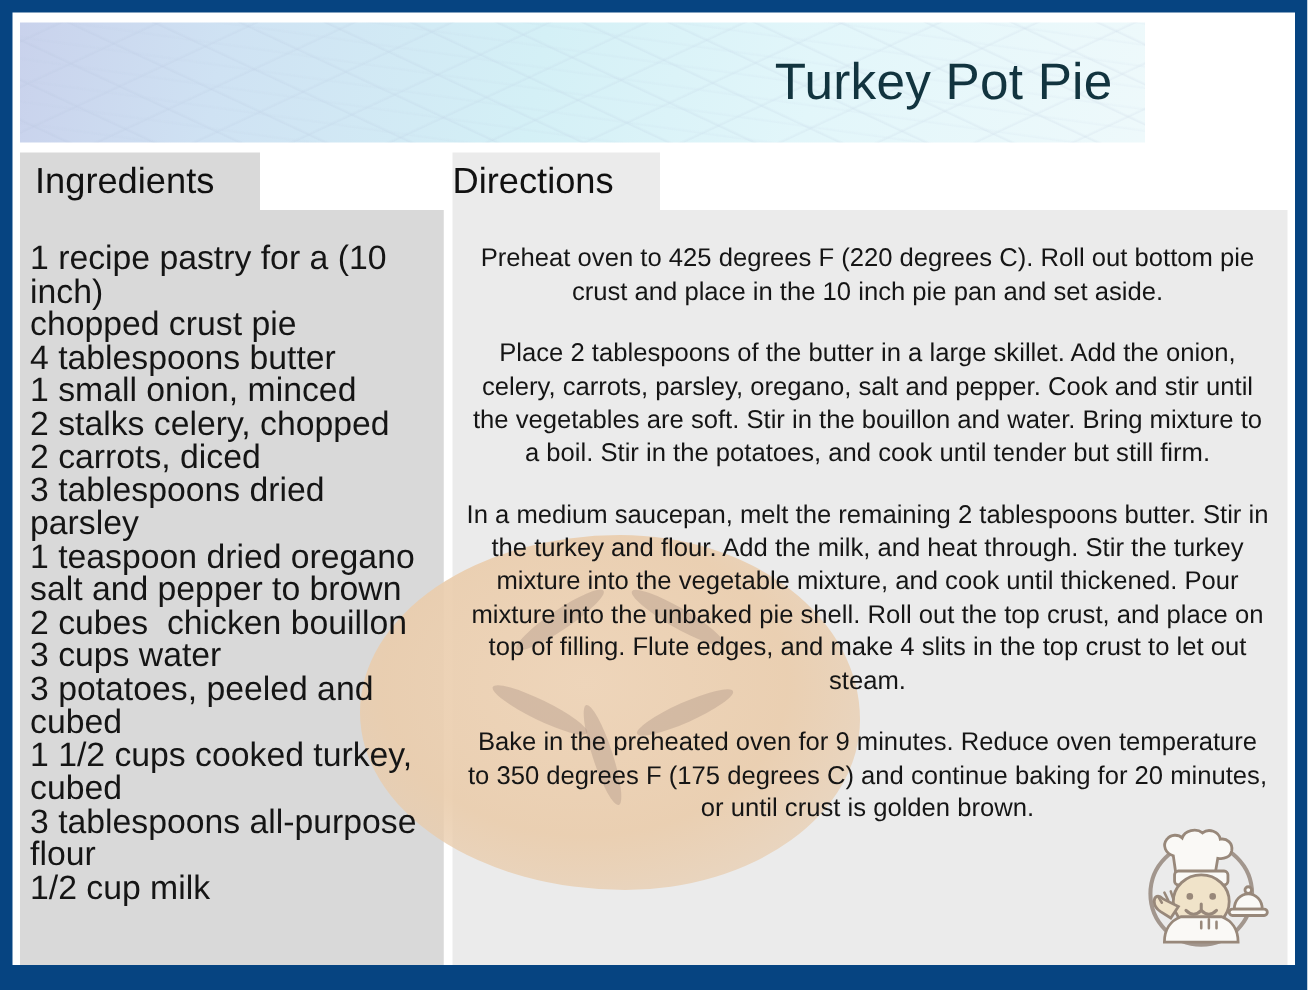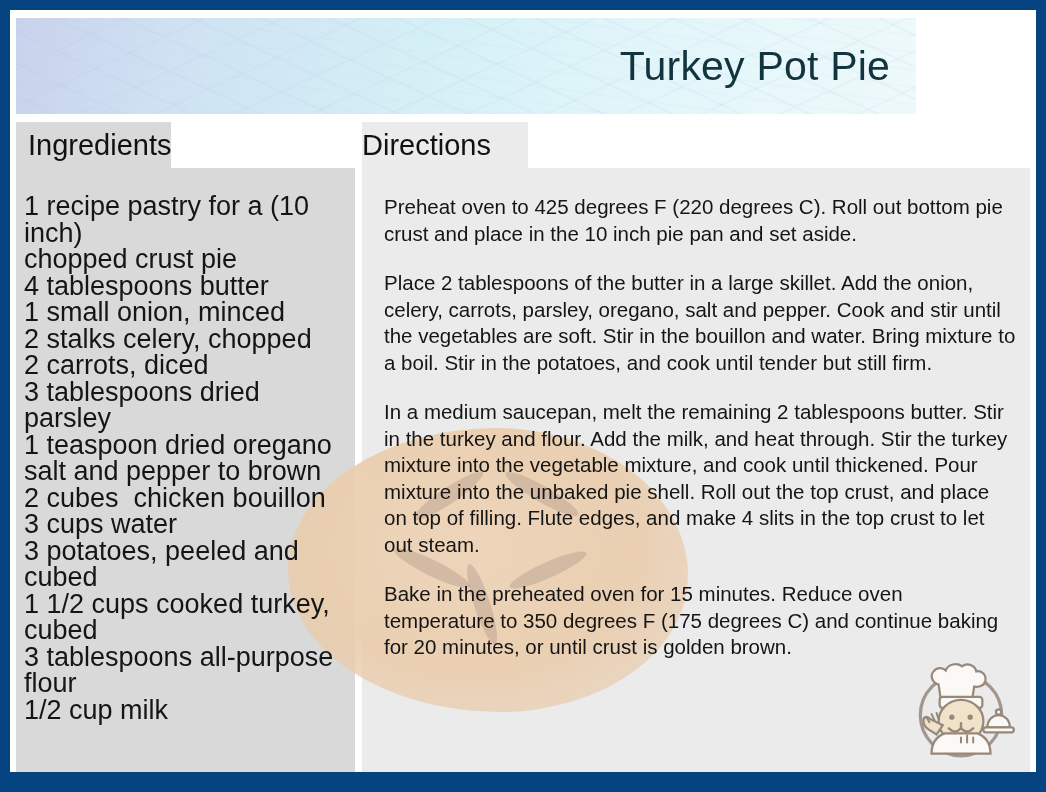--- a/index.html
+++ b/index.html
@@ -97,21 +97,21 @@
   .tab {
     position: absolute;
     top: 122px;
     height: 46px;
     display: flex;
     align-items: center;
     box-sizing: border-box;
   }
   .tab-ingredients {
     left: 16px;
-    width: 155px;
+    width: 192px;
     background: #d9d9d9;
     padding-left: 12px;
   }
   .tab-directions {
     left: 362px;
     width: 166px;
     background: #ebebeb;
   }
   .tab-label {
     font-size: 29px;
@@ -172,21 +172,22 @@
     position: absolute;
     left: 368px;
     top: 194px;
     width: 648px;
     z-index: 5;
     font-size: 20.5px;
     line-height: 26.5px;
     color: #151515;
   }
   .directions-body p {
-    margin: 0 0 23px 16px;
+    margin: 0 0 23px 4px;
+    text-align: center;
   }
   .directions-body p:last-child { margin-bottom: 0; }
 
   
   .chef-logo {
     position: absolute;
     left: 900px;
     top: 648px;
     width: 122px;
     height: 122px;
@@ -239,21 +240,21 @@
       <div class="item">3 potatoes, peeled and cubed</div>
       <div class="item">1 1/2 cups cooked turkey, cubed</div>
       <div class="item">3 tablespoons all-purpose flour</div>
       <div class="item">1/2 cup milk</div>
     </div>
 
   <div class="directions-body">
       <p>Preheat oven to 425 degrees F (220 degrees C). Roll out bottom pie crust and place in the 10 inch pie pan and set aside.</p>
       <p>Place 2 tablespoons of the butter in a large skillet. Add the onion, celery, carrots, parsley, oregano, salt and pepper. Cook and stir until the vegetables are soft. Stir in the bouillon and water. Bring mixture to a boil. Stir in the potatoes, and cook until tender but still firm.</p>
       <p>In a medium saucepan, melt the remaining 2 tablespoons butter. Stir in the turkey and flour. Add the milk, and heat through. Stir the turkey mixture into the vegetable mixture, and cook until thickened. Pour mixture into the unbaked pie shell. Roll out the top crust, and place on top of filling. Flute edges, and make 4 slits in the top crust to let out steam.</p>
-      <p>Bake in the preheated oven for 15 minutes. Reduce oven temperature to 350 degrees F (175 degrees C) and continue baking for 20 minutes, or until crust is golden brown.</p>
+      <p>Bake in the preheated oven for 9 minutes. Reduce oven temperature to 350 degrees F (175 degrees C) and continue baking for 20 minutes, or until crust is golden brown.</p>
     </div>
 
   <svg class="chef-logo" viewBox="0 0 120 120">
     <g fill="none" stroke="#7a6658" stroke-width="3.2" opacity=".75">
       <circle cx="60" cy="66" r="40"></circle>
     </g>
     <g fill="#fdfcf8" stroke="#8a7767" stroke-width="2.2">
       <path d="M38 36c-6-2-9-8-5-13 3-4 9-4 12-1 2-6 11-8 16-4 5-4 13-1 14 5 5-1 10 3 9 9-1 5-6 7-11 6l-2 12H40z"></path>
       <rect x="39" y="48" width="42" height="11" rx="3"></rect>
     </g>

